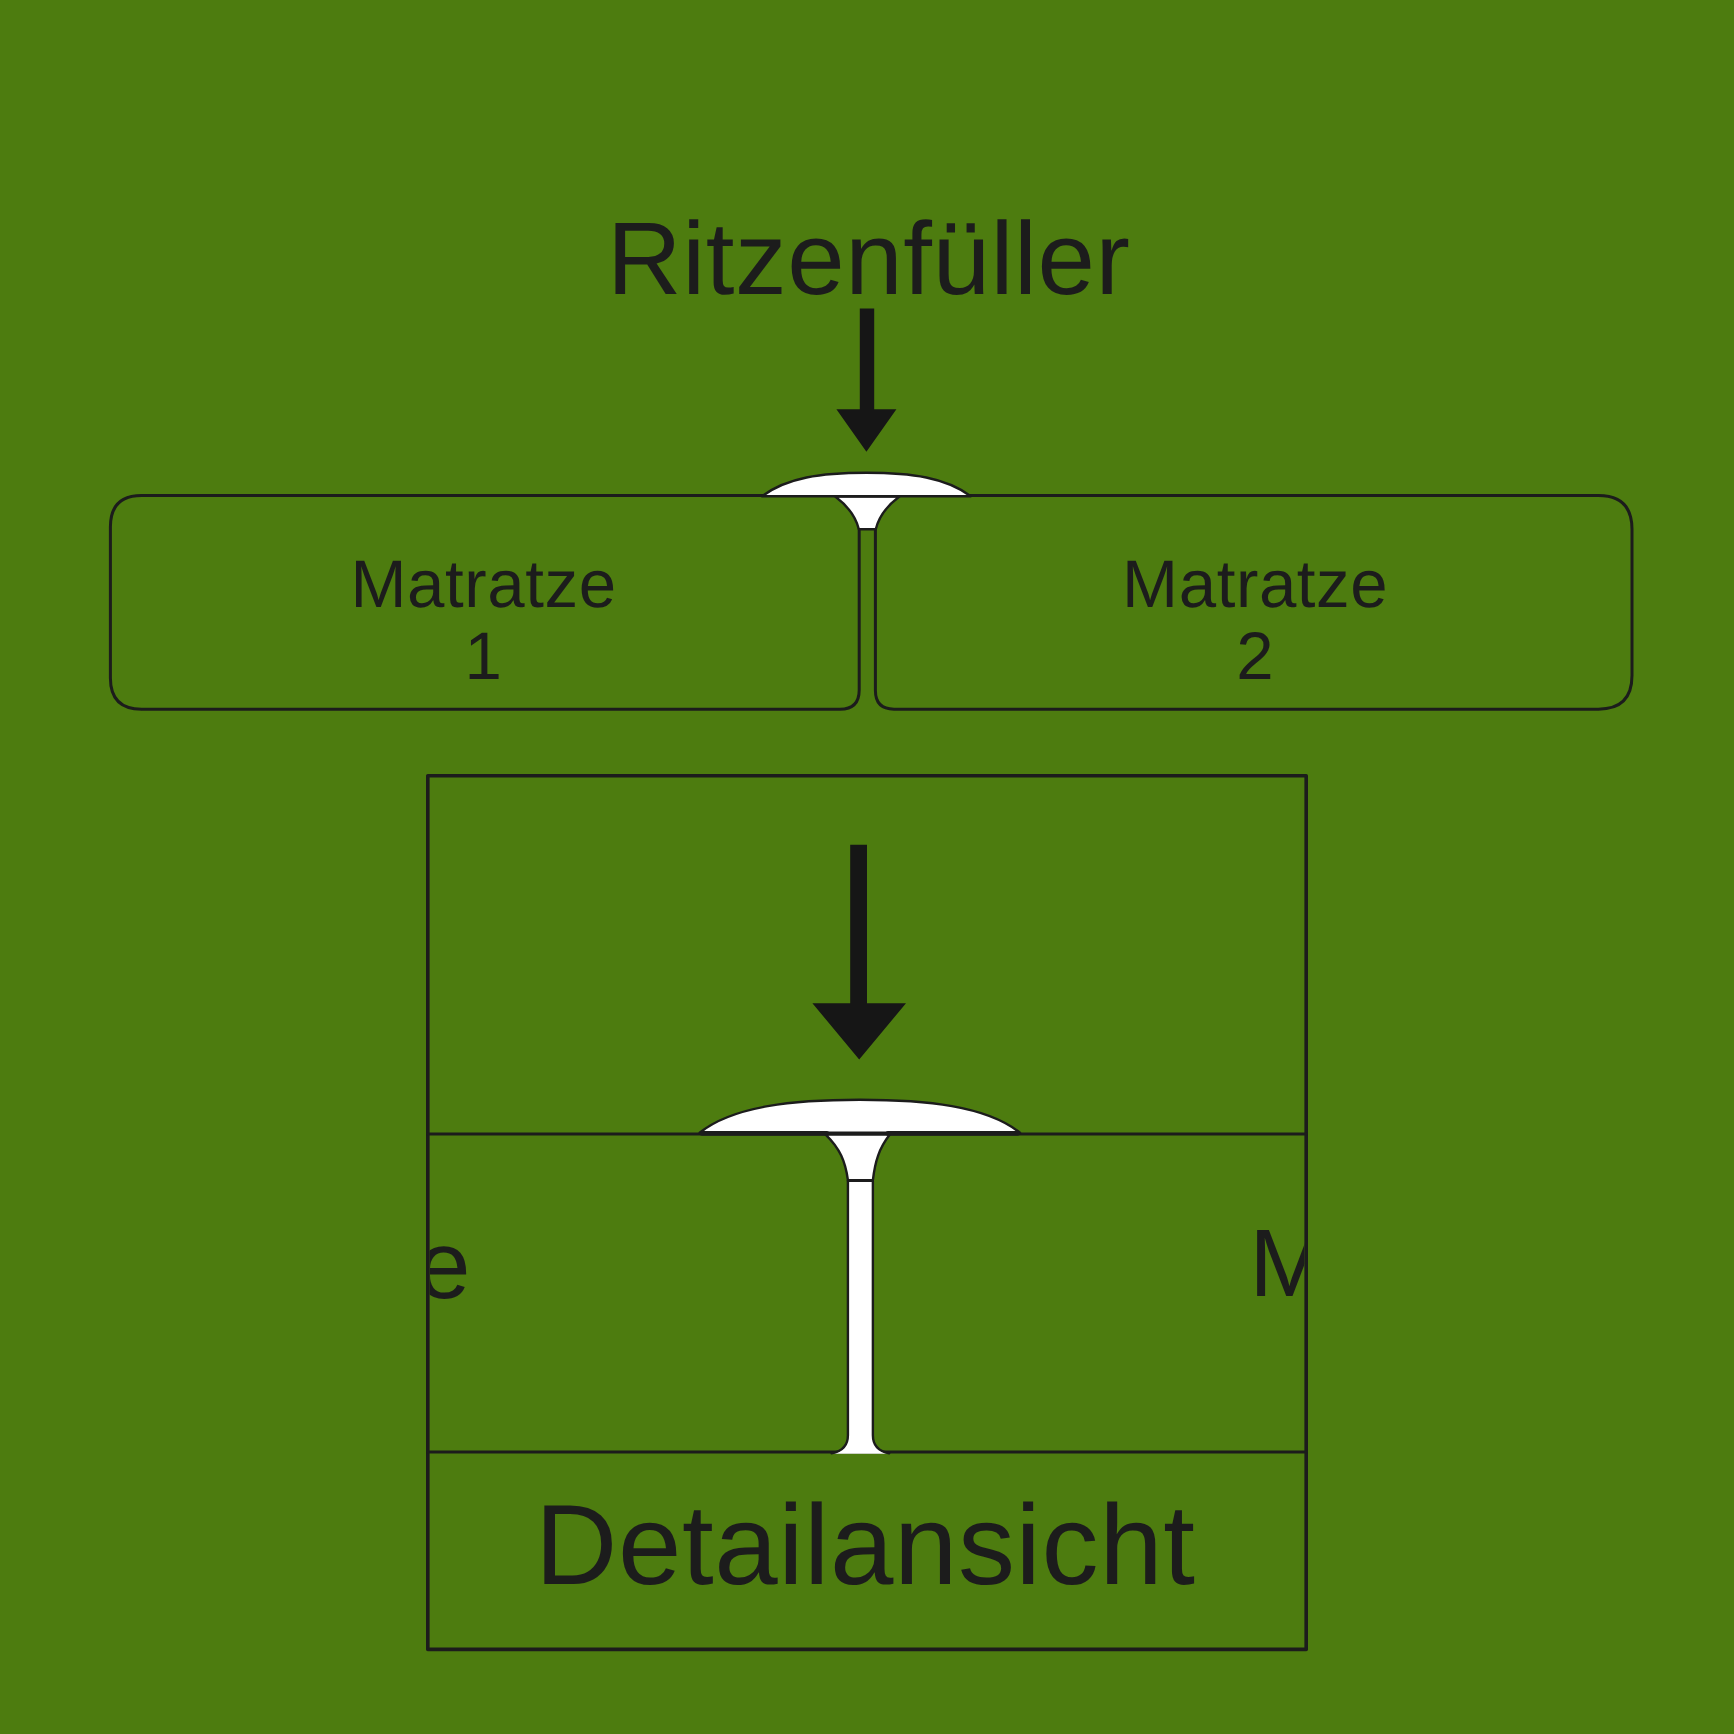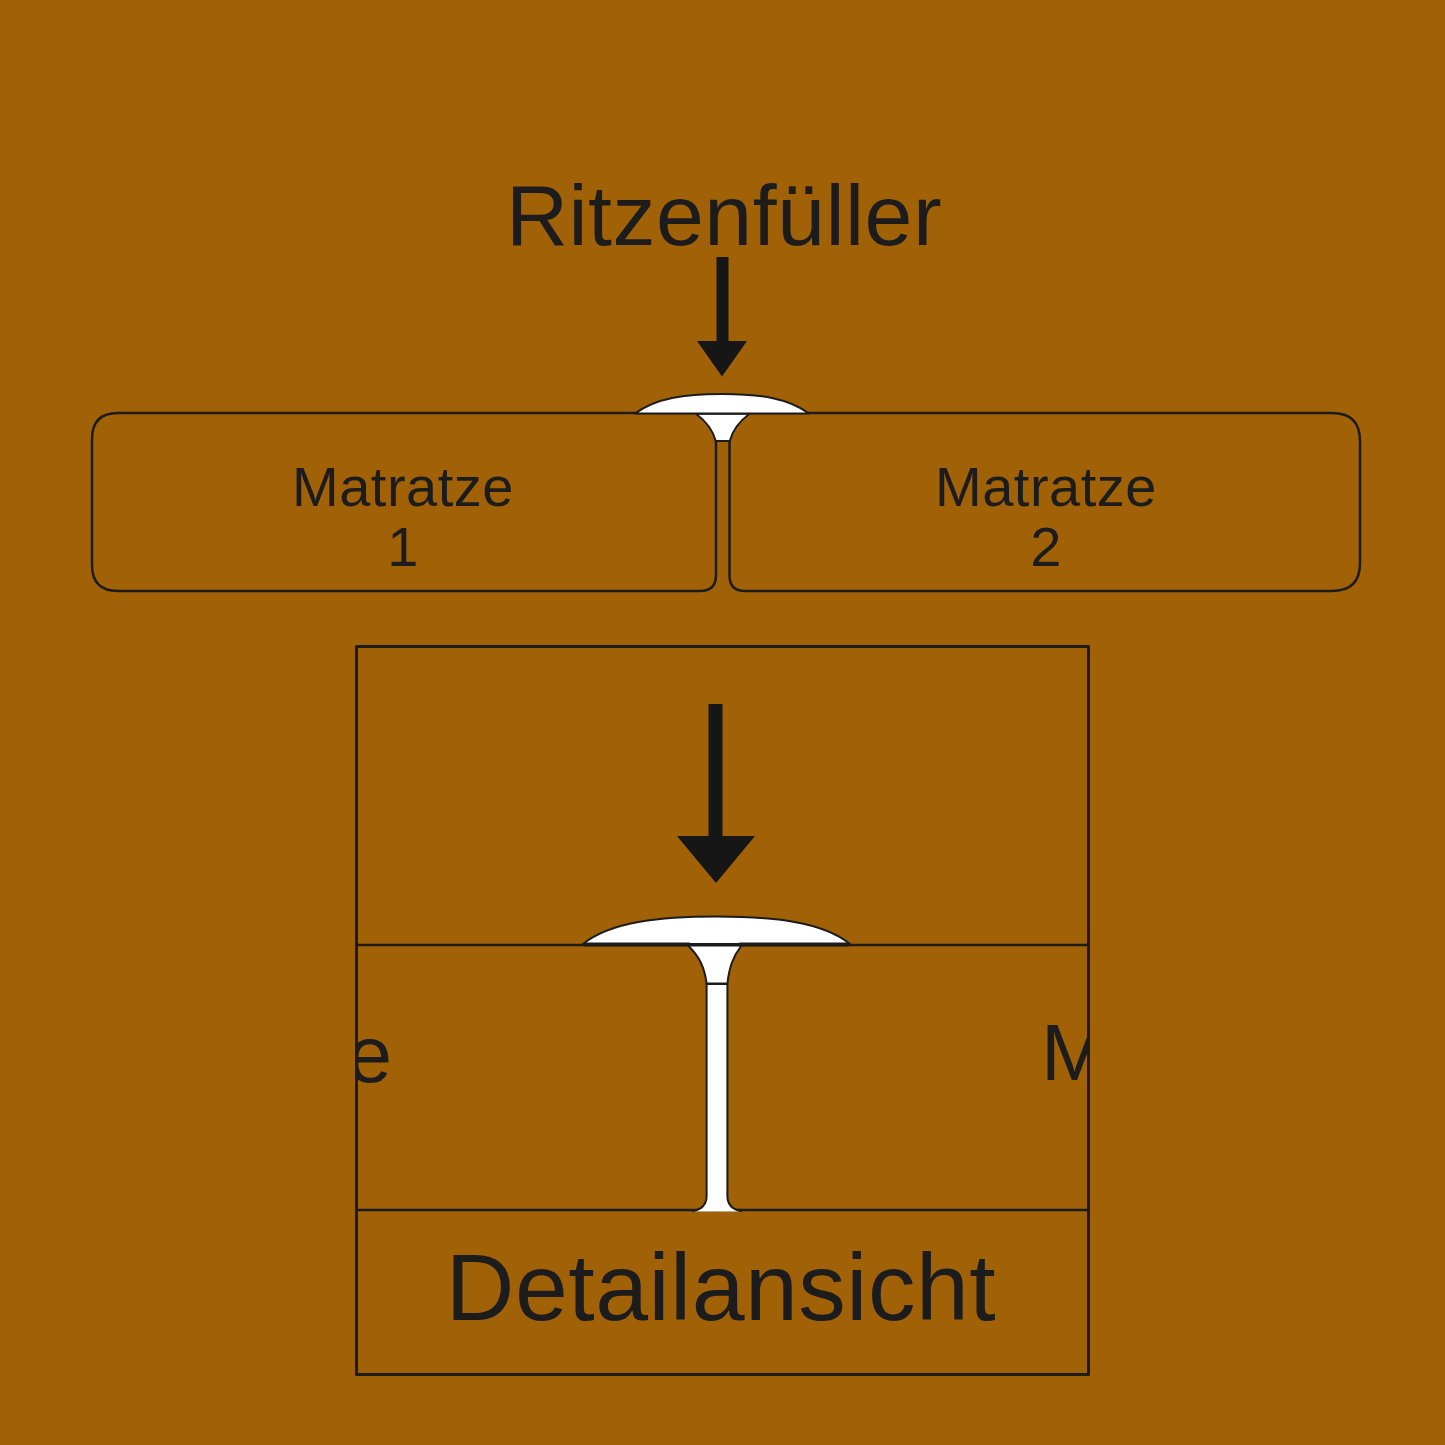--- a/index.html
+++ b/index.html
@@ -1,18 +1,18 @@
 <!DOCTYPE html>
 <html><head>
 <meta charset="utf-8">
 <style>
   html, body { margin: 0; padding: 0; background: #ffffff; }
   .canvas {
     width: 1445px; height: 1445px; position: relative;
-    background: #a16207; overflow: hidden;
+    background: #4d7c0f; overflow: hidden;
     font-family: "Liberation Sans", sans-serif;
   }
   svg { display: block; }
   svg text {
     font-family: "Liberation Sans", sans-serif;
     font-weight: 400;
   }
   .title-text      { font-size: 86px; letter-spacing: 0.5px; }
   .mattress-label  { font-size: 56px; letter-spacing: 0.5px; }
   .detail-caption  { font-size: 95px; letter-spacing: 0.5px; }

